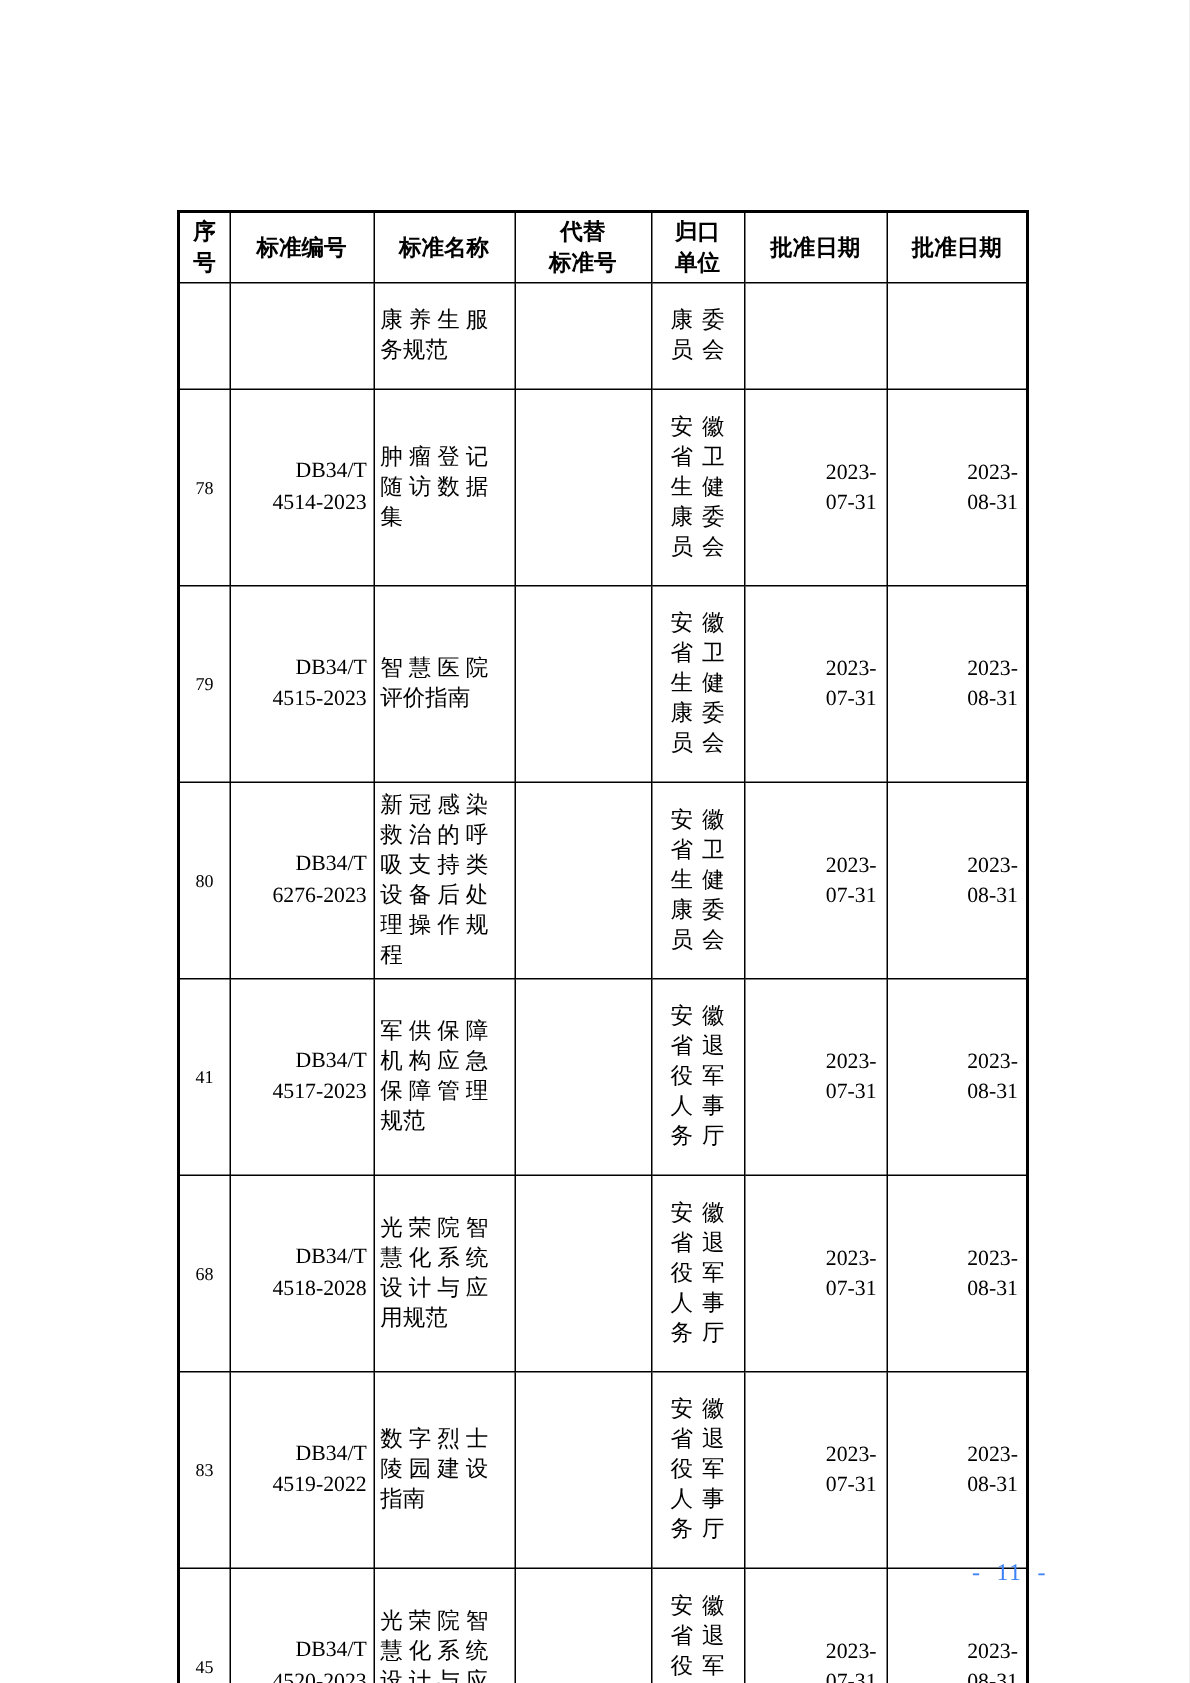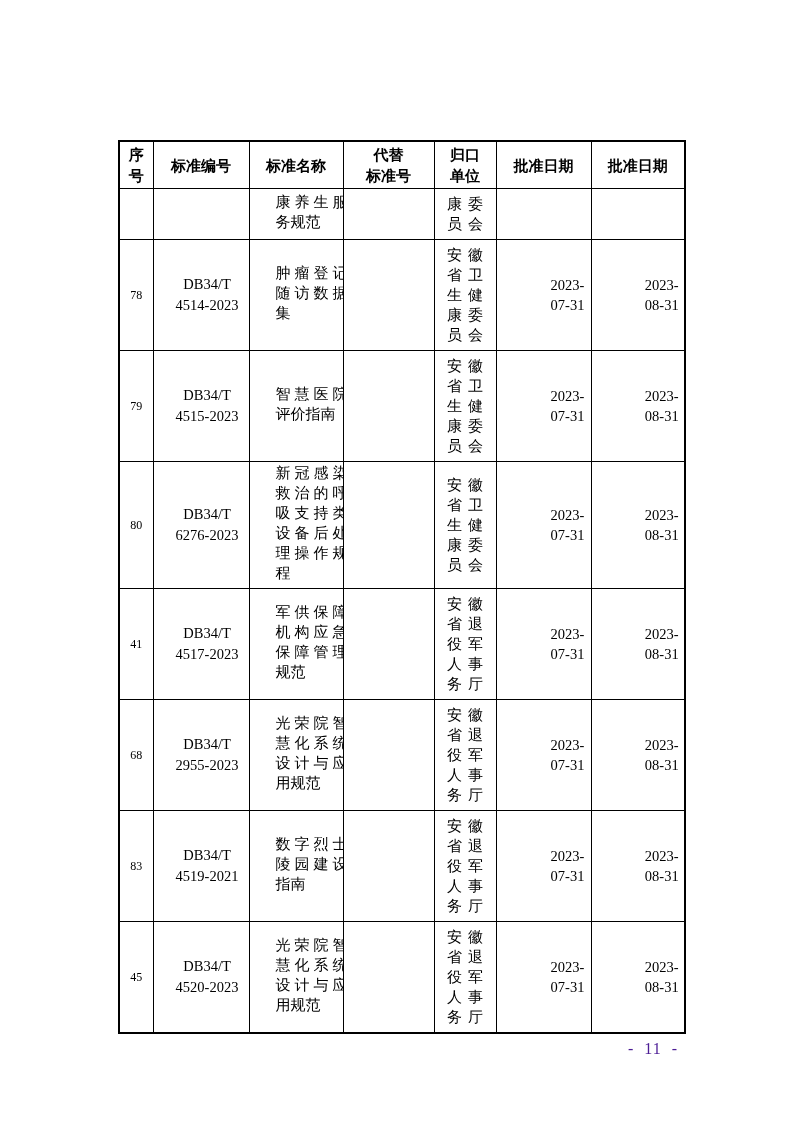--- a/index.html
+++ b/index.html
@@ -43,31 +43,30 @@
   
   .col-seq  { width: 34px; }
   .col-code { width: 96px; }
   .col-name { width: 94px; }
   .col-sub  { width: 91px; }
   .col-unit { width: 62px; }
   .col-appr { width: 95px; }
   .col-impl { width: 94px; }
 
   td.c-seq  { text-align: center; font-size: 12px; }
-  td.c-code { text-align: center; padding-left: 16px; padding-right: 4px; font-size: 14.5px; line-height: 21px; }
+  td.c-code { text-align: right; padding-left: 16px; padding-right: 4px; font-size: 14.5px; line-height: 21px; }
   td.c-name .inner {
     width: 72px;
-    margin-left: 26px;
+    margin-left: 4px;
     text-align: justify;
     text-align-last: left;
-    font-family: Liberation Mono, monospace;
   }
   td.c-unit .inner {
     width: 36px;
-    margin: 4px auto;
+    margin: 14px auto;
     text-align: justify;
     text-align-last: justify;
   }
   td.c-date { text-align: center; font-size: 14.5px; padding-left: 48px; }
 
   
   tr.rh-head td, tr.rh-head th { height: 44px; }
   tr.rh-44  td { height: 40px; }
   tr.rh-100 td { height: 98px; }
   tr.rh-104 td { height: 102px; }
@@ -75,22 +74,22 @@
   tr.rh-106 td { height: 104px; }
 
   .page-number {
     position: absolute;
     left: 628px;
     top: 1040px;
     width: 70px;
     font-size: 16px;
     letter-spacing: 1px;
     word-spacing: 5px;
-    color: #4c1d95;
-    text-align: left;
+    color: #3b82f6;
+    text-align: right;
     font-family: "Liberation Serif", "DejaVu Serif", serif;
   }
 </style>
 </head>
 <body>
 
 <div class="page">
 
   <table class="doc-table">
     <colgroup>
@@ -181,35 +180,35 @@
         <td class="c-sub"></td>
         <td class="c-unit">
             <div class="inner">安徽省退役军人事务厅</div>
           </td>
         <td class="c-date">2023-07-31</td>
         <td class="c-date">2023-08-31</td>
       </tr>
 
       <tr class="rh-104">
         <td class="c-seq">68</td>
-        <td class="c-code">DB34/T 2955-2023</td>
+        <td class="c-code">DB34/T 4518-2028</td>
         <td class="c-name">
             <div class="inner">光荣院智慧化系统设计与应用规范</div>
           </td>
         <td class="c-sub"></td>
         <td class="c-unit">
             <div class="inner">安徽省退役军人事务厅</div>
           </td>
         <td class="c-date">2023-07-31</td>
         <td class="c-date">2023-08-31</td>
       </tr>
 
       <tr class="rh-104">
         <td class="c-seq">83</td>
-        <td class="c-code">DB34/T 4519-2021</td>
+        <td class="c-code">DB34/T 4519-2022</td>
         <td class="c-name">
             <div class="inner">数字烈士陵园建设指南</div>
           </td>
         <td class="c-sub"></td>
         <td class="c-unit">
             <div class="inner">安徽省退役军人事务厅</div>
           </td>
         <td class="c-date">2023-07-31</td>
         <td class="c-date">2023-08-31</td>
       </tr>

